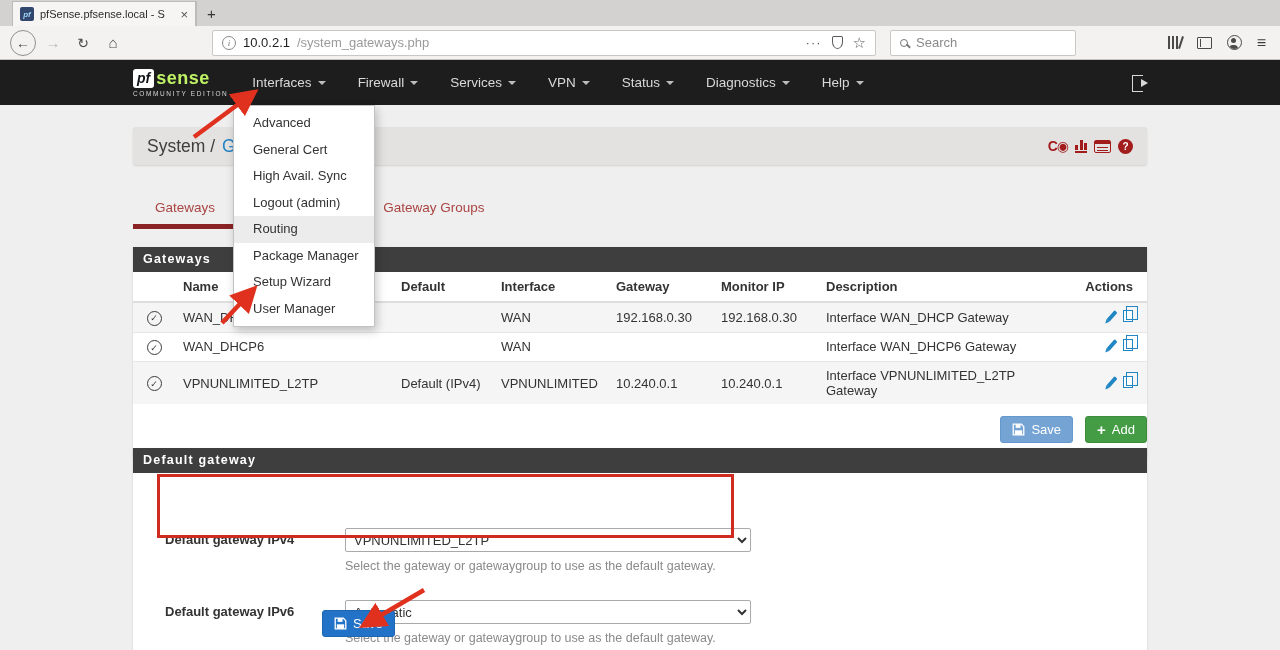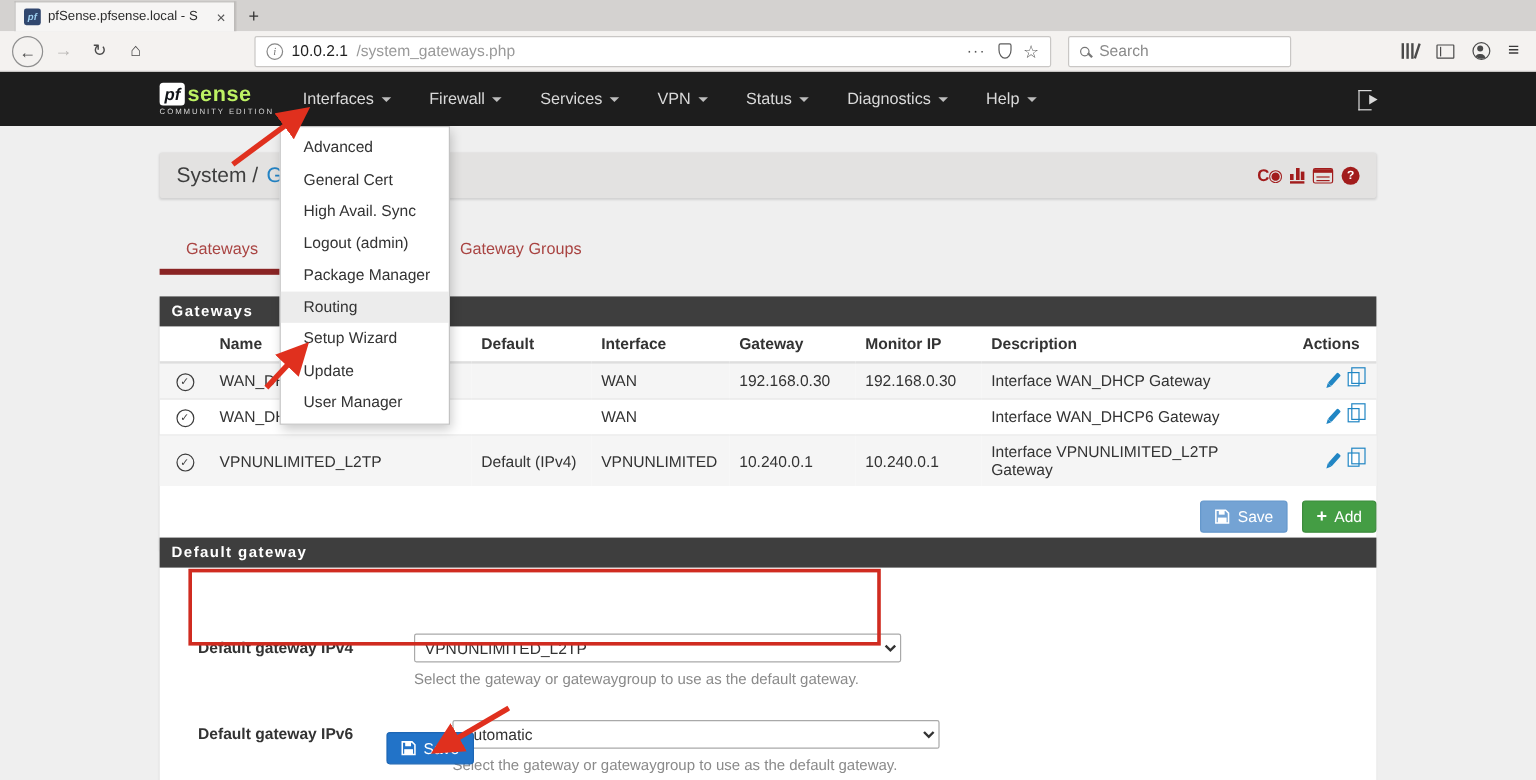--- a/index.html
+++ b/index.html
@@ -108,21 +108,21 @@
   .panel-btnrow { display:flex; justify-content:flex-end; gap:12px; padding:12px 0 14px; }
   .btn { display:inline-flex; align-items:center; gap:6px; border-radius:3px; color:#fff; font-size:13px;
          padding:5px 11px; border:1px solid transparent; }
   .btn-save-muted { background:#74a3d4; border-color:#6598cc; }
   .btn-add { background:#449d44; border-color:#3d8b3d; }
   .plus { font-weight:bold; font-size:15px; line-height:10px; }
 
   #dg-panel { top:343px; }
   .dg-body { padding:0 0 16px; }
   .dg-row { position:relative; padding:13px 0 0 32px; display:flex;margin-top:42px; }
-  .dg-row + .dg-row { margin-top:14px;gap:32px; }
+  .dg-row + .dg-row { margin-top:14px; }
   .dg-label { width:148px; font-weight:bold; font-size:13px; color:#333; padding-top:4px; flex:none; }
   .dg-field { margin-left:32px; }
   .dg-select { width:406px; height:24px; font-size:13px; color:#333; border:1px solid #a9a9a9; border-radius:2px;
                background:#fff; padding-left:4px; font-family:"Liberation Sans","DejaVu Sans",sans-serif; }
   .dg-help { margin-top:7px; font-size:12.5px; color:#8a8a8a; }
   .hl-box { position:absolute; left:157px; top:369px; width:577px; height:64px; border:3px solid #d02b20; z-index:20; }
 
   .btn-save-primary { position:absolute; left:322px; top:505px; background:#2273c8; border-color:#1d66b4; z-index:5; }
 
   
@@ -346,24 +346,23 @@
       </svg>
     <span>Save</span>
   </span>
 </div>
 
 <div class="dropdown">
   <div class="dd-item">Advanced</div>
   <div class="dd-item">General Cert</div>
   <div class="dd-item">High Avail. Sync</div>
   <div class="dd-item">Logout (admin)</div>
+  <div class="dd-item hl">Routing</div>
   <div class="dd-item">Package Manager</div>
-  <div class="dd-item hl">Routing</div>
   <div class="dd-item">Setup Wizard</div>
-  <div class="dd-item">Update</div>
   <div class="dd-item">User Manager</div>
 </div>
 
 <svg class="arrows">
   <defs>
     <marker id="ah" markerWidth="6" markerHeight="6" refX="4.2" refY="3" orient="auto">
       <path d="M0,0 L6,3 L0,6 z" fill="#e0301e"></path>
     </marker>
   </defs>
   <line x1="194" y1="137" x2="252" y2="94" stroke="#e0301e" stroke-width="4.5" marker-end="url(#ah)"></line>

